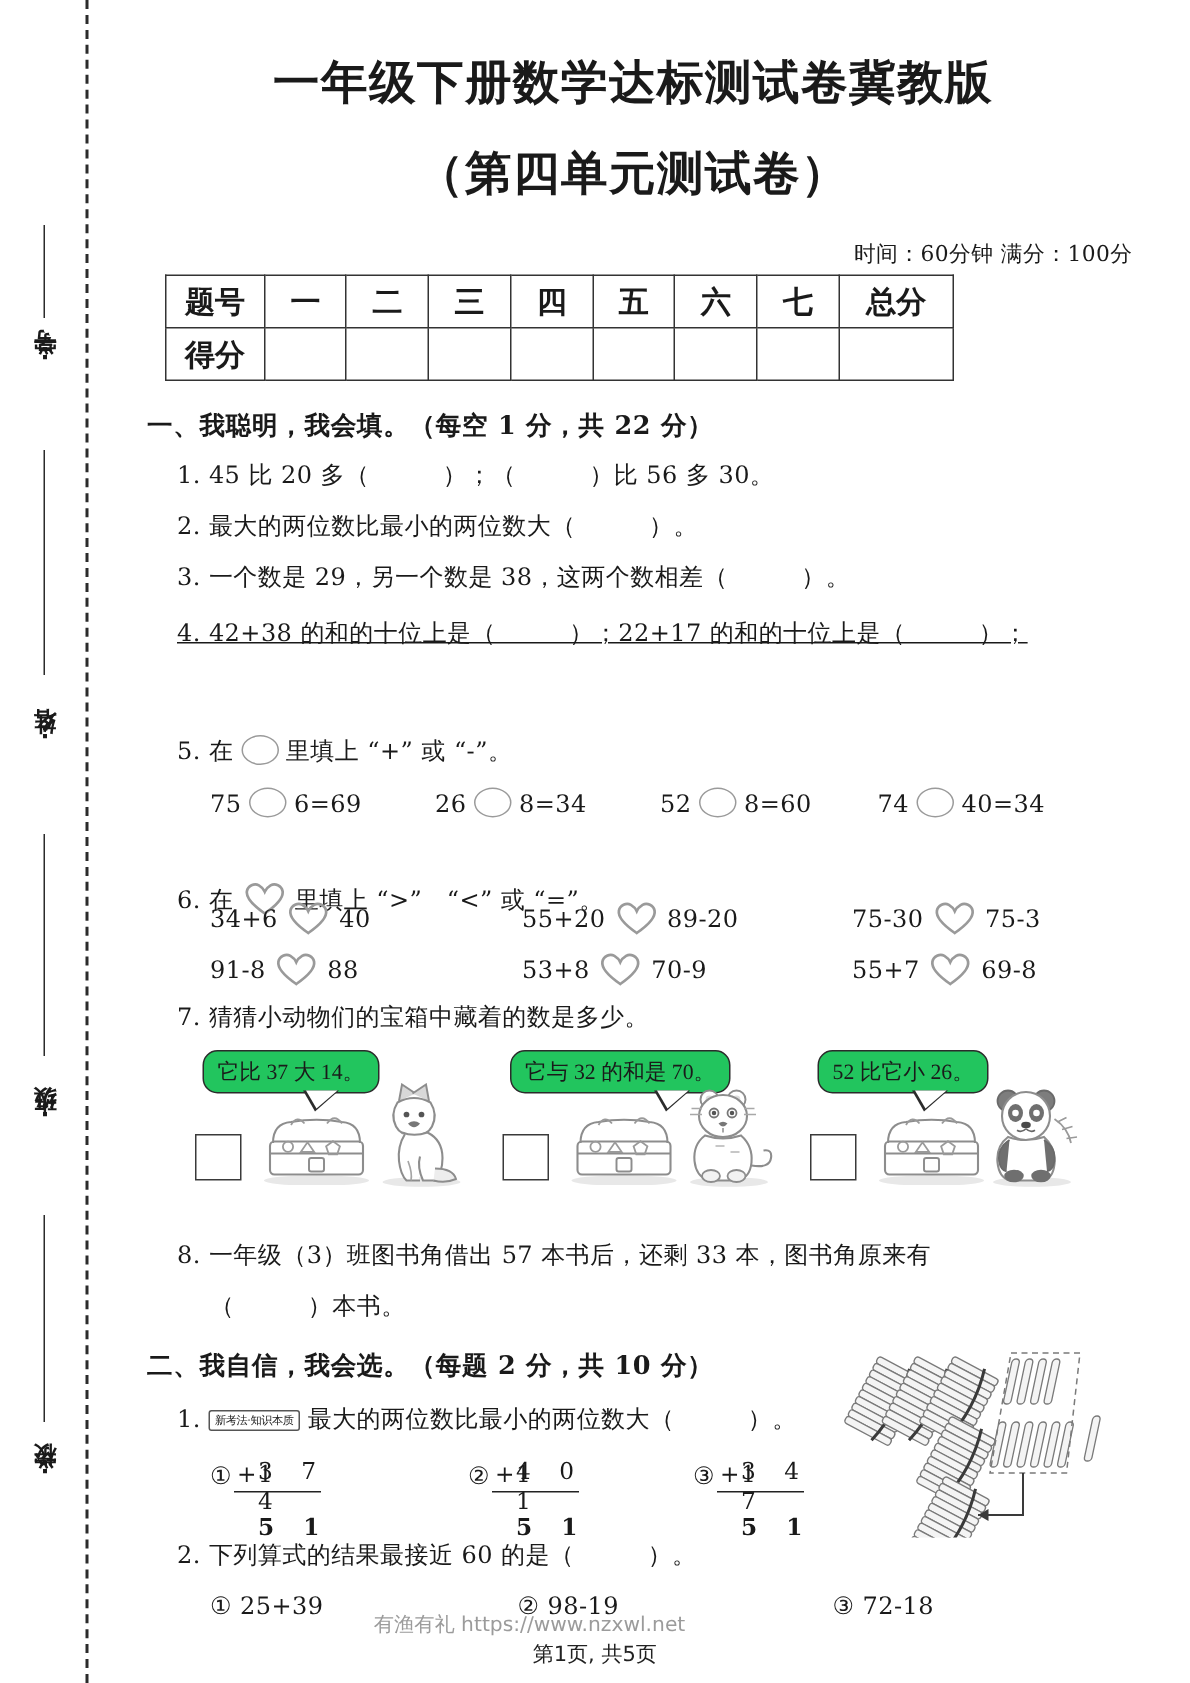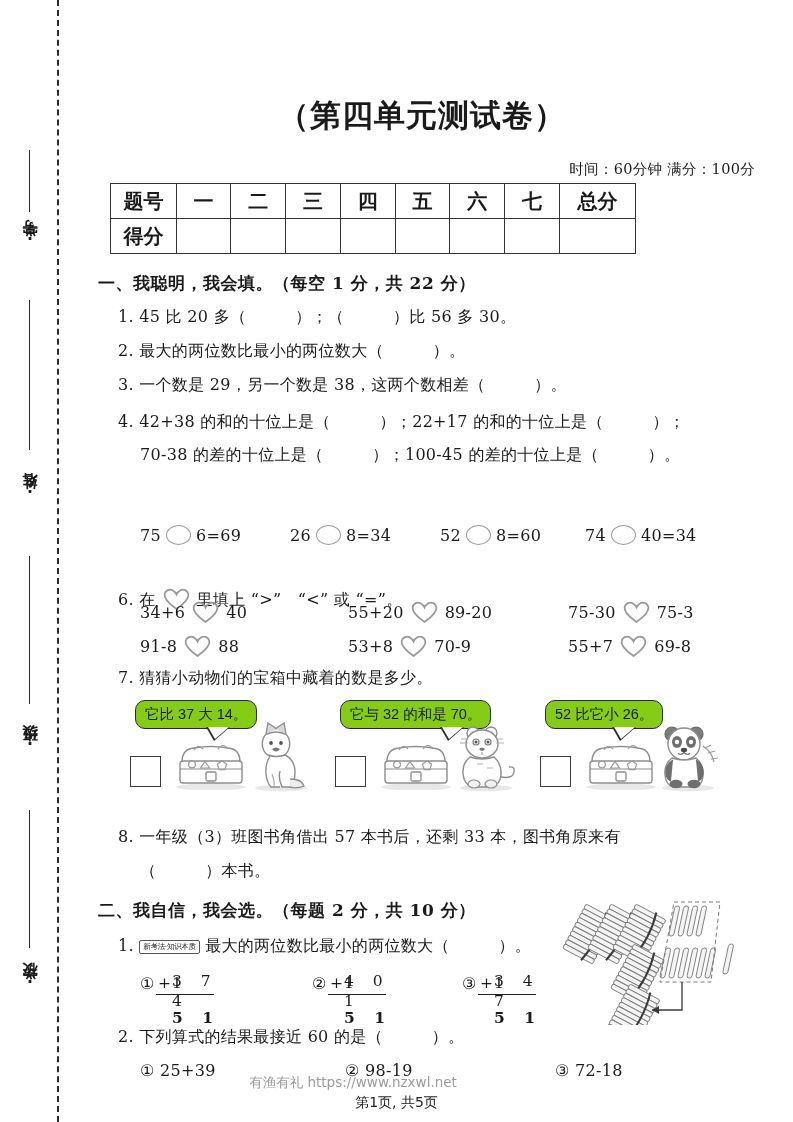--- a/index.html
+++ b/index.html
@@ -77,22 +77,22 @@
   .heart {
     display: inline-block; position: relative; width: 29px; height: 24px;
     vertical-align: -6px; margin: 0 6px;
   }
   .heart svg { position: absolute; left: 0; top: 0; }
 
   
   .tbox-group { position: absolute; width: 210px; }
   .bubble {
     position: relative; border: 1.4px solid #2b2b2b; border-radius: 10px;
-    padding: 4px 9px; font-size: 14.5px; background: #84cc16;
-    display: inline-block; font-family: Liberation Sans, sans-serif; white-space: nowrap;
+    padding: 4px 9px; font-size: 14.5px; background: #22c55e;
+    display: inline-block; font-family: Liberation Serif, serif; white-space: nowrap;
   }
   .bubble::after {
     content: ""; position: absolute; right: 26px; bottom: -13px;
     width: 0; height: 0;
     border-left: 8px solid transparent; border-right: 16px solid transparent;
     border-top: 14px solid #2b2b2b;
   }
   .bubble::before {
     content: ""; position: absolute; right: 27px; bottom: -10.5px; z-index: 2;
     width: 0; height: 0;
@@ -154,20 +154,21 @@
     <div class="vfield" style="top:730px;">
       <span class="vlabel">班级:</span>
     </div>
     <div class="vrule" style="top:810px;height:138px;"></div>
 
     <div class="vfield" style="top:968px;">
       <span class="vlabel">学校:</span>
     </div>
   </div>
 
+  <div class="title-main">一年级下册数学达标测试卷冀教版</div>
   <div class="title-sub">（第四单元测试卷）</div>
   <div class="exam-meta">时间：60分钟  满分：100分</div>
 
   <table class="score-table">
     <tbody>
         <tr>
       <td class="c-head">题号</td>
       <td class="c-num">一</td>
       <td class="c-num">二</td>
       <td class="c-num">三</td>
@@ -192,23 +193,25 @@
     </table>
 
   <div class="abs sec-head" style="left:98px; top:272px;">一、我聪明，我会填。（每空 1 分，共 22 分）</div>
 
   <div class="abs qline" style="left:118px; top:307px;">1. 45 比 20 多（　　　）；（　　　）比 56 多 30。</div>
 
   <div class="abs qline" style="left:118px; top:341px;">2. 最大的两位数比最小的两位数大（　　　）。</div>
 
   <div class="abs qline" style="left:118px; top:375px;">3. 一个数是 29，另一个数是 38，这两个数相差（　　　）。</div>
 
-  <div class="abs qline" style="left:118px; top:412px;">4. 42+38 的和的十位上是（　　　）；22+17 的和的十位上是（　　　）；</div>
-  <div class="abs qline" style="left:140px; top:445px;">70-38 的差的十位上是（　　　）；100-45 的差的十位上是（　　　）。</div>
-
+  <div class="abs qline" style="left:118px; top:412px;text-decoration:underline;">4. 42+38 的和的十位上是（　　　）；22+17 的和的十位上是（　　　）；</div>
+
+  <div class="abs qline" style="left:118px; top:490px;">
+    <span>5. 在</span><span class="op-circle"></span><span>里填上 “+” 或 “-”。</span>
+  </div>
 
   <div class="abs qline" style="left:140px; top:525px;">
     <span>75</span><span class="op-circle"></span><span>6=69</span>
   </div>
   <div class="abs qline" style="left:290px; top:525px;">
     <span>26</span><span class="op-circle"></span><span>8=34</span>
   </div>
   <div class="abs qline" style="left:440px; top:525px;">
     <span>52</span><span class="op-circle"></span><span>8=60</span>
   </div>

